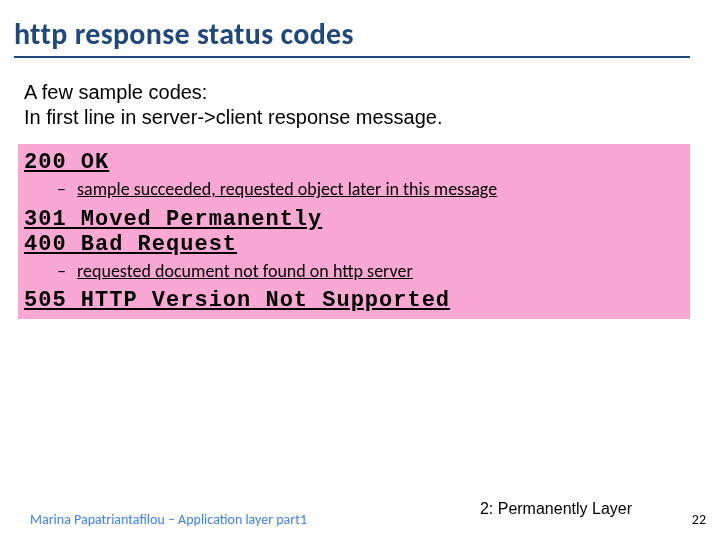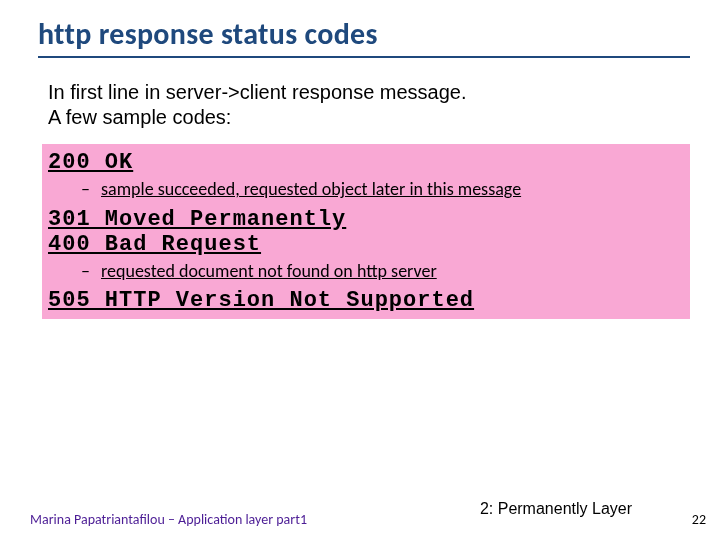--- a/index.html
+++ b/index.html
@@ -7,21 +7,21 @@
     width: 720px;
     height: 540px;
     background: #ffffff;
     font-family: Calibri, Arial, sans-serif;
     position: relative;
     overflow: hidden;
   }
   .slide {
     width: 100%;
     height: 100%;
-    padding: 15px 30px 0 38px;
+    padding: 15px 30px 0 14px;
     position: relative;
   }
   .title {
     font-size: 30px;
     font-weight: bold;
     color: #1f497d;
     margin-bottom: 4px;
     letter-spacing: 0.3px;
   }
   .title-rule {
@@ -61,21 +61,21 @@
   .desc::before {
     content: "–";
     position: absolute;
     left: 35px;
   }
   .footer {
     position: absolute;
     left: 30px;
     bottom: 12px;
     font-size: 14px;
-    color: #4c1d95;
+    color: #3b82f6;
   }
   .footer-right {
     position: absolute;
     right: 88px;
     bottom: 22px;
     font-family: "Comic Sans MS", cursive, sans-serif;
     font-size: 16px;
     color: #000;
   }
   .page-num {
@@ -88,22 +88,22 @@
   }
 </style>
 </head>
 <body>
 
 <div class="slide">
   <h1 class="title">http response status codes</h1>
   <hr class="title-rule">
 
   <div class="intro">
+    <div>A few sample codes:</div>
     <div>In first line in server-&gt;client response message.</div>
-    <div>A few sample codes:</div>
   </div>
 
   <div class="codes-block">
     <div class="code-line">200 OK</div>
     <div class="desc">sample succeeded, requested object later in this message</div>
 
     <div class="code-line">301 Moved Permanently</div>
 
     <div class="code-line">400 Bad Request</div>
 

